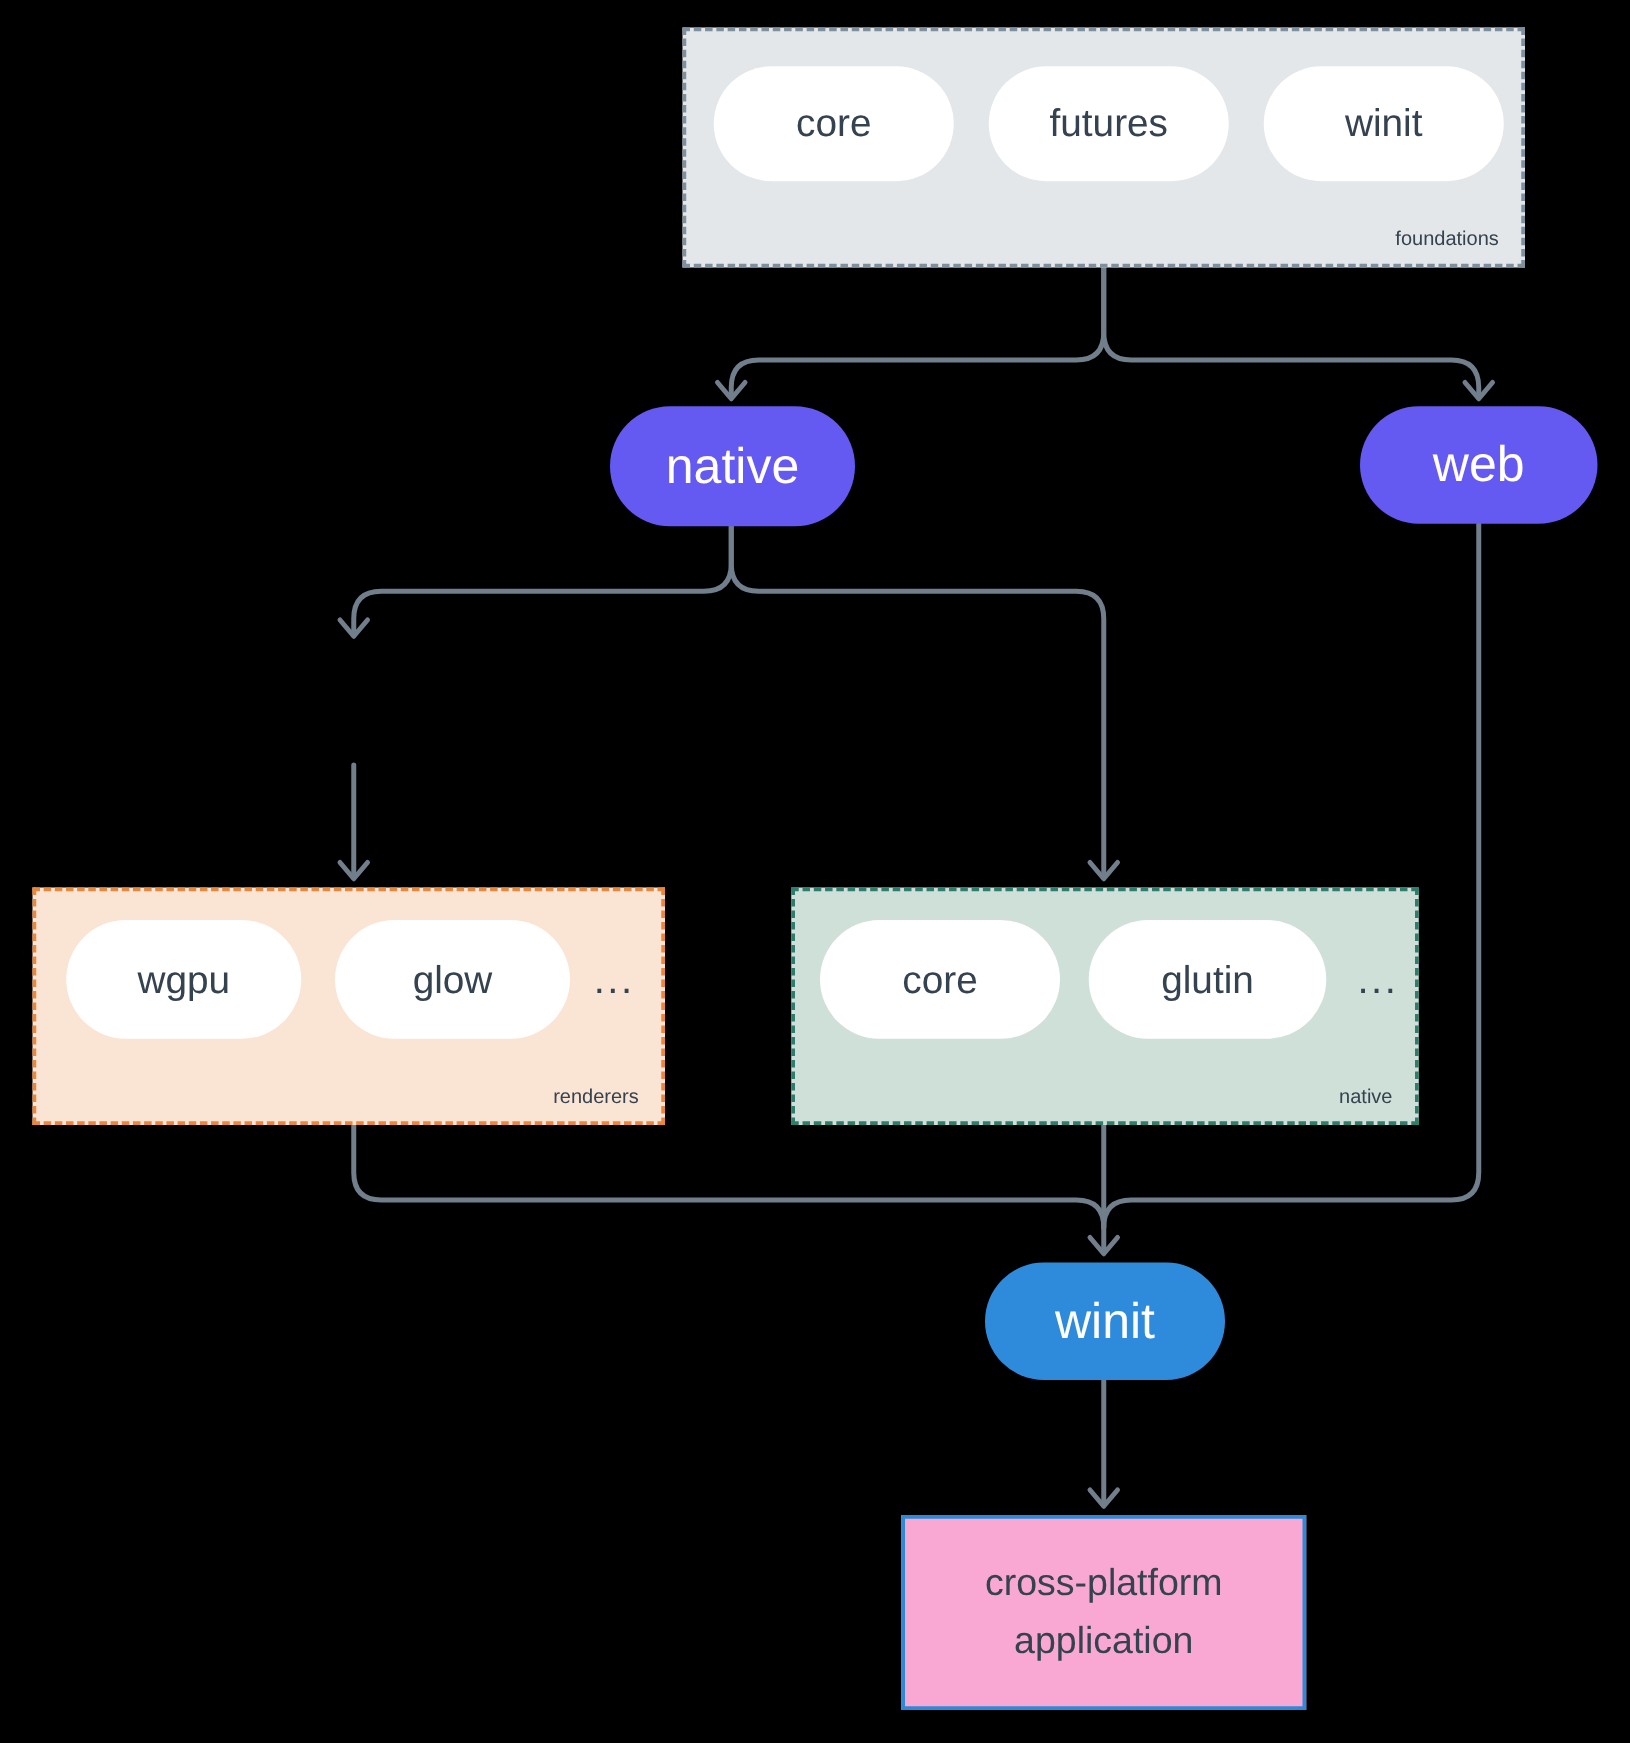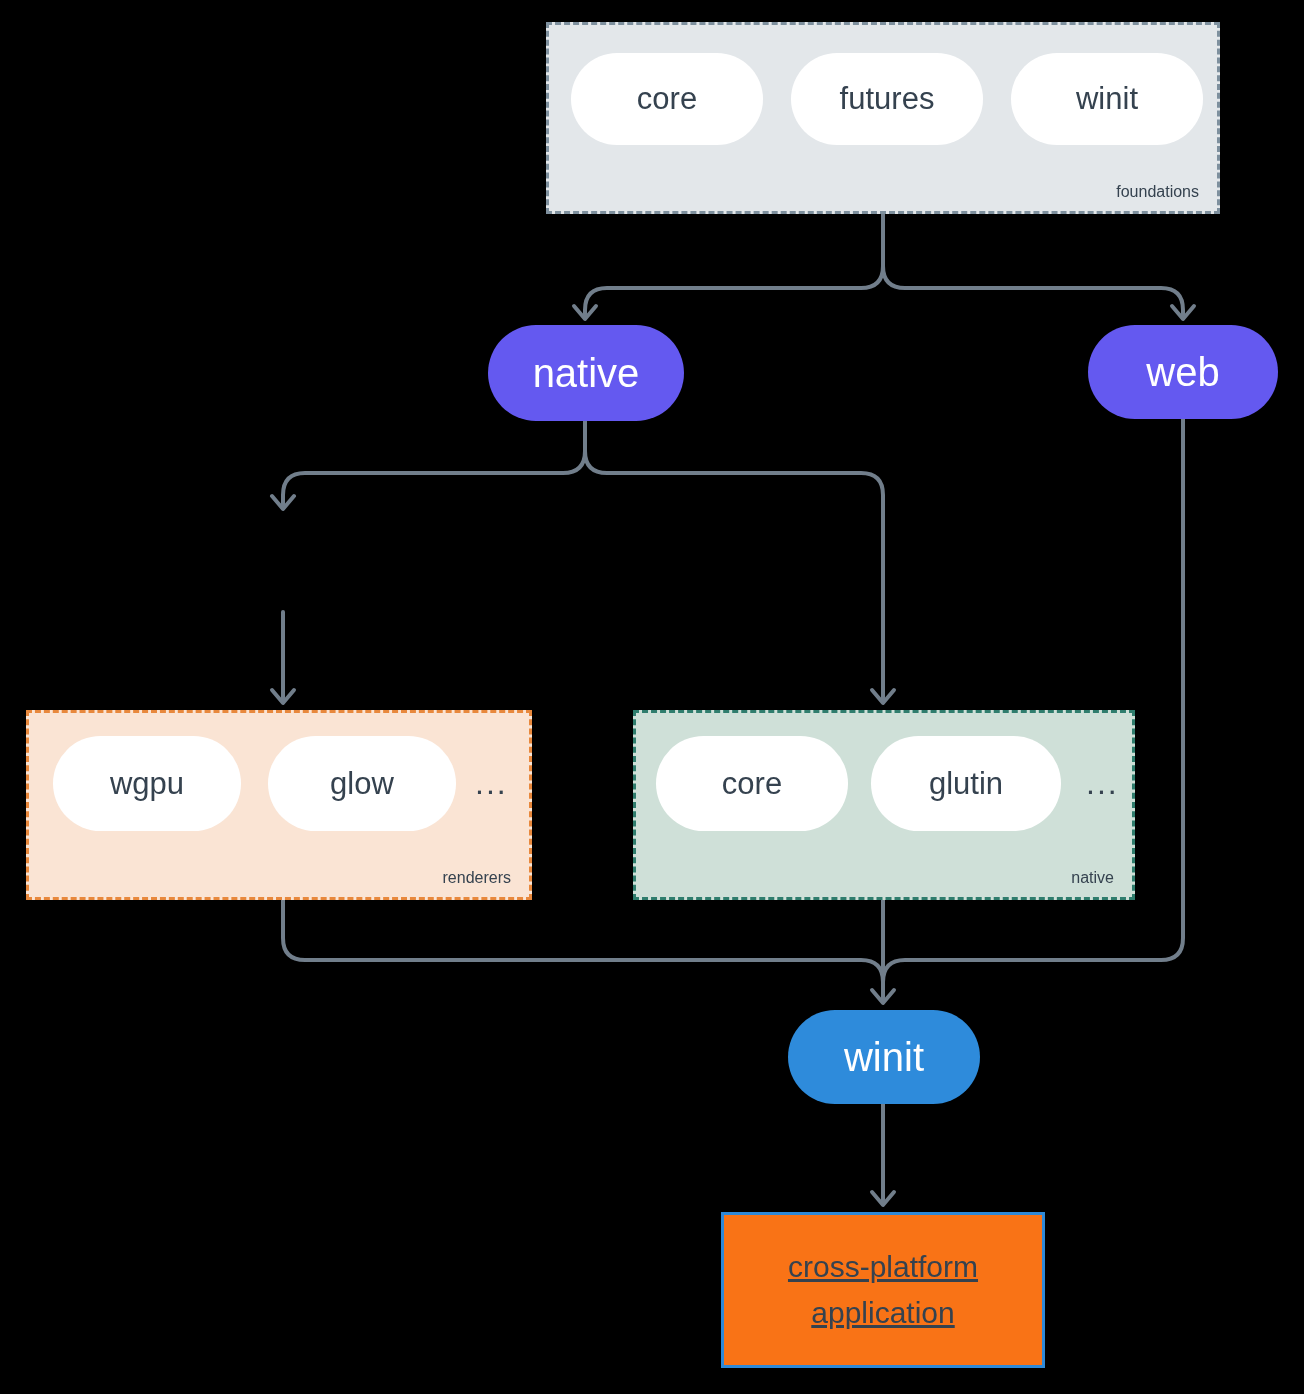--- a/index.html
+++ b/index.html
@@ -64,30 +64,29 @@
     font-size: 40px;
     color: #FFFFFF;
   }
   .node-purple { background: #6459F0; }
   .node-orange { background: #E8883C; }
   .node-blue   { background: #2E8BDB; }
   
   .appbox {
     position: absolute;
     box-sizing: border-box;
-    background: #f97316;
+    background: #f9a8d4;
     border: 3px solid #2E89D8;
     display: flex;
     flex-direction: column;
     align-items: center;
     justify-content: center;
     color: #35424F;
     font-size: 30px;
     line-height: 1.55;
-    text-decoration: underline;
   }
 </style>
 </head>
 <body>
 
 <div class="canvas">
 
   <svg class="edges" width="1304" height="1394" viewBox="0 0 1304 1394" fill="none" stroke="#717E8B" stroke-width="4" stroke-linecap="round" stroke-linejoin="round">
     <path d="M 883 214 L 883 266 Q 883 288 861 288 L 607 288 Q 585 288 585 310 L 585 318"></path>
     <path d="M 883 214 L 883 266 Q 883 288 905 288 L 1161 288 Q 1183 288 1183 310 L 1183 318"></path>

